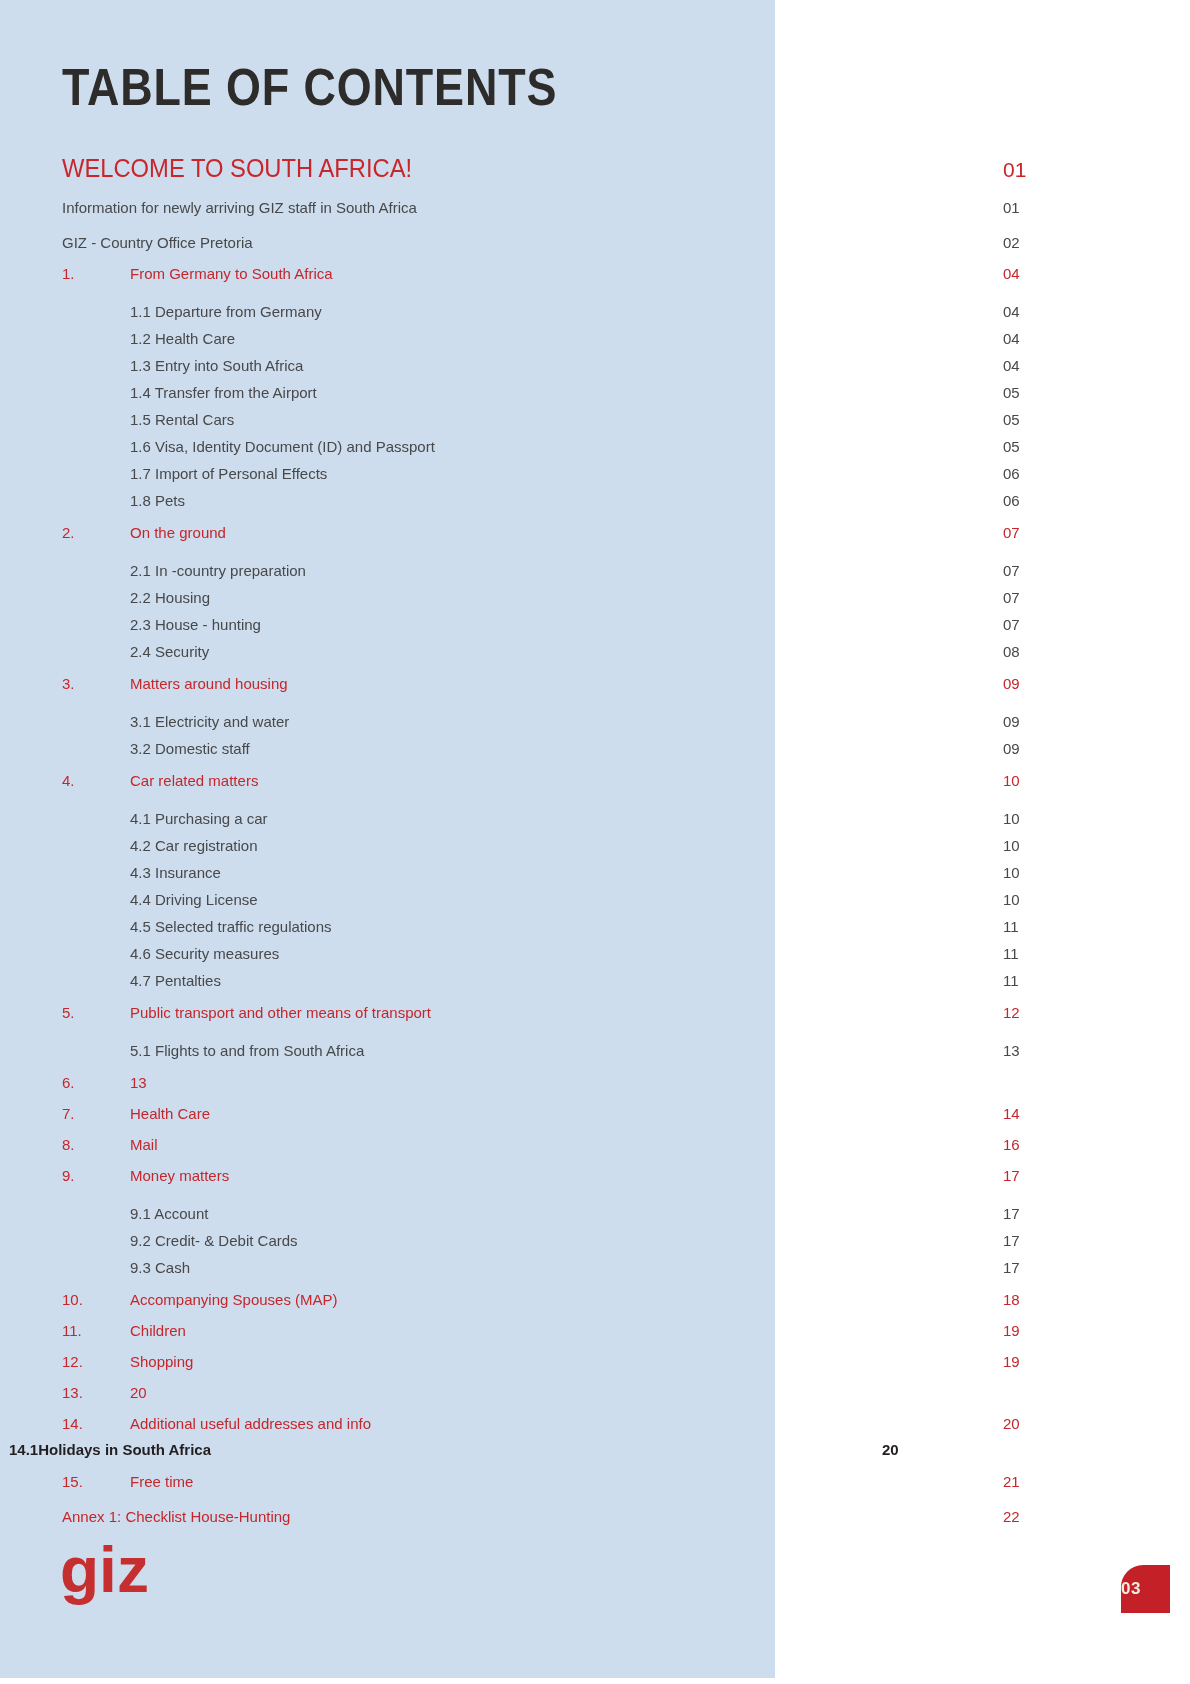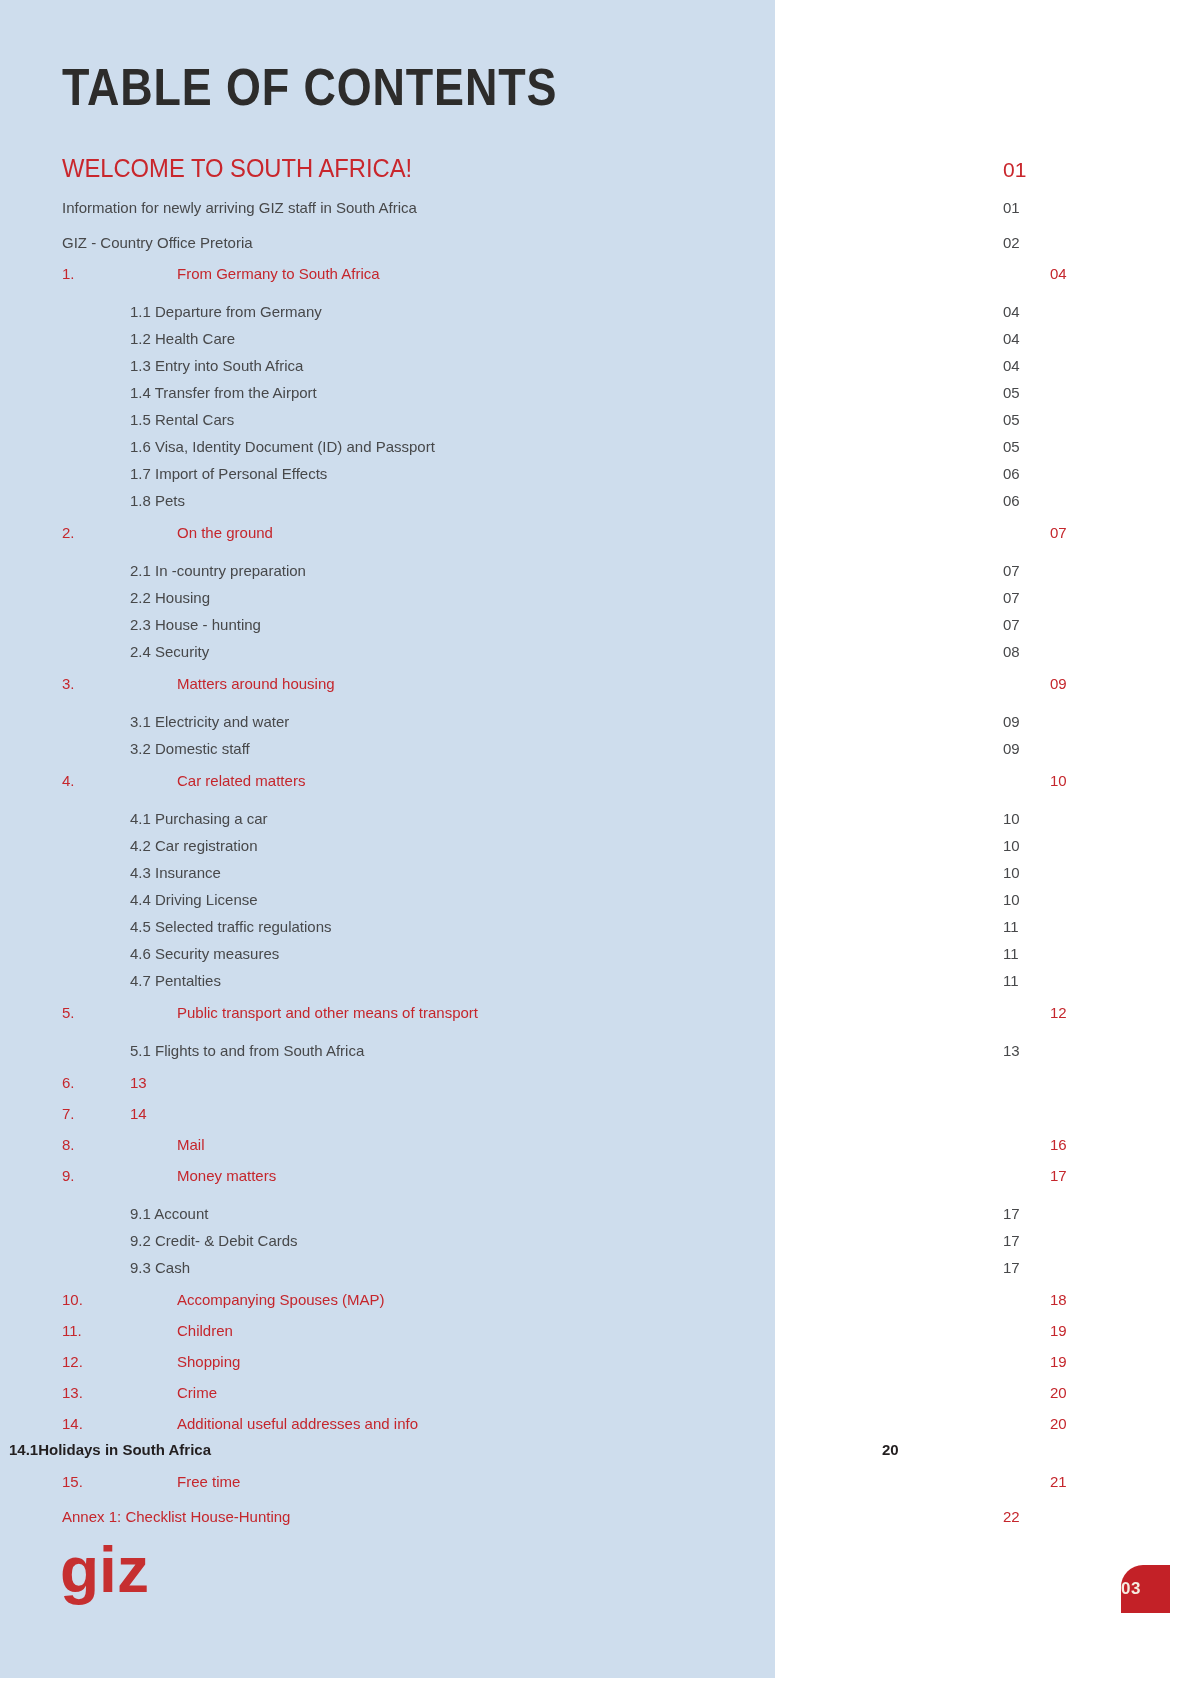--- a/index.html
+++ b/index.html
@@ -48,21 +48,21 @@
     transform-origin:left center;
     white-space:nowrap;
   }
   .heading-page { font-size:21px; color:#c9262c; }
 
   .intro-row { margin-top:18px; }
   .intro-row .c-label { width:941px; }
 
   .sec-row { margin-top:14px; color:#c5262c; }
   .sec-row .c-num { color:#c5262c; }
-  .sec-row .c-label { width:873px;margin-left:47px; }
+  .sec-row .c-label { width:873px; }
   .sec-page { color:#c5262c; }
 
   .subs { margin-top:20px; }
   .subs.tight { margin-top:2px; }
   .sub-row { padding-left:130px; line-height:19px; }
   .sub-row .c-label { width:873px; }
   .sub-row.bold { font-weight:bold; color:#231f20;padding-left:9px; }
 
   .annex-row { margin-top:18px; color:#c5262c; }
   .annex-row .c-label { width:941px; }
@@ -228,20 +228,21 @@
             <span class="c-label sub-label">5.1 Flights to and from South Africa</span>
             <span class="c-page">13</span>
           </div>
         </div>
         <div class="row sec-row">
           <span class="c-num">6.</span>
           <span class="c-page sec-page">13</span>
         </div>
         <div class="row sec-row">
           <span class="c-num">7.</span>
+          <span class="c-label sec-label">Health Care</span>
           <span class="c-page sec-page">14</span>
         </div>
         <div class="row sec-row">
           <span class="c-num">8.</span>
           <span class="c-label sec-label">Mail</span>
           <span class="c-page sec-page">16</span>
         </div>
         <div class="row sec-row">
           <span class="c-num">9.</span>
           <span class="c-label sec-label">Money matters</span>
@@ -271,21 +272,20 @@
           <span class="c-label sec-label">Children</span>
           <span class="c-page sec-page">19</span>
         </div>
         <div class="row sec-row">
           <span class="c-num">12.</span>
           <span class="c-label sec-label">Shopping</span>
           <span class="c-page sec-page">19</span>
         </div>
         <div class="row sec-row">
           <span class="c-num">13.</span>
-          <span class="c-label sec-label">Crime</span>
           <span class="c-page sec-page">20</span>
         </div>
         <div class="row sec-row">
           <span class="c-num">14.</span>
           <span class="c-label sec-label">Additional useful addresses and info</span>
           <span class="c-page sec-page">20</span>
         </div>
         <div class="subs tight">
           <div class="row sub-row bold">
             <span class="c-label sub-label">14.1Holidays in South Africa</span>

